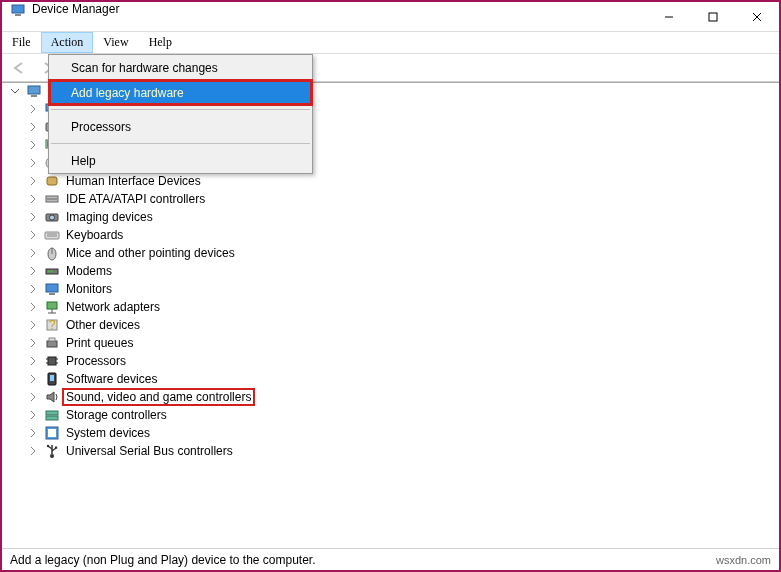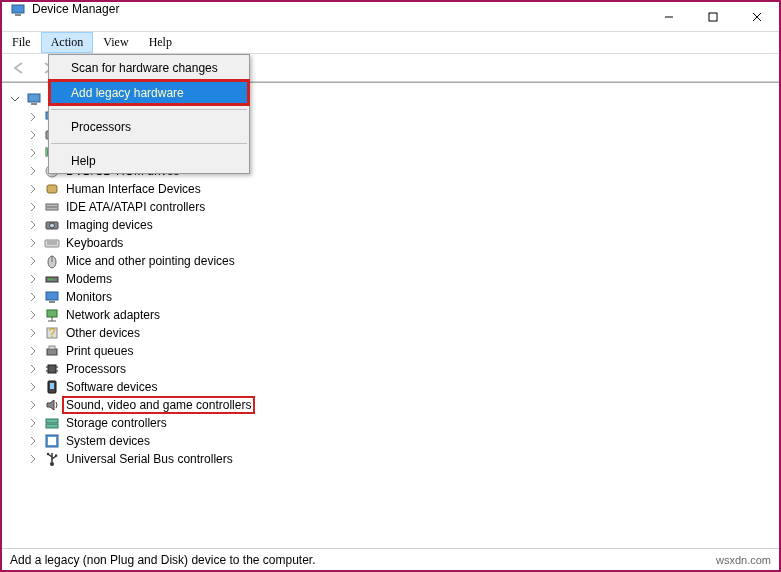--- a/index.html
+++ b/index.html
@@ -10,26 +10,26 @@
 .winbtn { width: 44px; height: 30px; display:flex; align-items:center; justify-content:center; font-family: "Segoe UI Symbol", sans-serif; font-size:10px;}
 .winbtn svg { pointer-events:none; }
 .menubar { height: 22px; display: flex; align-items: stretch; border-bottom: 1px solid #ddd; background:#fff;}
 .menubar .menu-item { padding: 3px 10px; cursor: default; font-family: Liberation Serif, serif; }
 .menubar .menu-item.open { background: #cce8ff; border: 1px solid #99d1ff; padding: 2px 9px; }
 .toolbar { height: 28px; display: flex; align-items: center; gap:4px; padding: 0 6px; border-bottom: 1px solid #d0d0d0; position: relative; }
 .tbtn { width:24px; height:22px; display:flex; align-items:center; justify-content:center; color:#666;}
 .tbtn.disabled { color:#bbb; }
 .toolbar .sep { width:1px; height:22px; background:#ccc; margin:0 2px;}
 .toolbar-underline { position:absolute; left:0; right:0; bottom:-2px; height:1px; background:#aaa;}
-.dropdown { position: absolute; left: 46px; top: 52px; width: 202px; background: #f0f0f0; border: 1px solid #999; box-shadow: 2px 2px 4px rgba(0,0,0,.25); z-index: 50; }
+.dropdown { position: absolute; left: 46px; top: 52px; width: 265px; background: #f0f0f0; border: 1px solid #999; box-shadow: 2px 2px 4px rgba(0,0,0,.25); z-index: 50; }
 .dropdown .dd-item { height: 25px; padding: 0 22px; display:flex; align-items:center; cursor:default;}
 .dropdown .dd-sep { height:1px; background:#c0c0c0; margin:4px 2px;}
 .dropdown .dd-item.hover { background:#1f85e0; color:#fef9c3; }
 .dropdown .dd-item.hover.hl { outline:3px solid #d41f1f; outline-offset:-2px; }
-.tree { flex:1; overflow:hidden; padding: 8px 6px; position:relative;}
+.tree { flex:1; overflow:hidden; padding: 0 6px; position:relative;}
 .node { display:flex; align-items:center; height:18px; gap:4px; white-space:nowrap; }
 .node .exp { width:14px; display:flex; align-items:center; justify-content:center; color:#666; font-size:10px;}
 .node .dev-icon { width:16px; height:16px; display:flex; align-items:center; justify-content:center;}
 .node .label { padding:0 2px;}
 .node.sel .label { outline: 2px solid #d41f1f; outline-offset: 0px; }
 .lvl0 { padding-left: 0px;}
 .lvl1 { padding-left: 18px;}
 .statusbar { height: 22px; border-top:1px solid #d0d0d0; display:flex; align-items:center; padding:0 8px; justify-content:space-between;}
 .statusbar .right { font-size:11px; color:#666;}
 svg { display:block; }
@@ -397,15 +397,15 @@
             <circle cx="4" cy="3" r="1.2" fill="#333"></circle>
             <rect x="11" y="3.5" width="2.2" height="2.2" fill="#333"></rect>
           </svg>
         </span>
         <span class="label">Universal Serial Bus controllers</span>
       </div>
     </div>
 </div>
 
 <div class="statusbar">
-  <span>Add a legacy (non Plug and Disk) device to the computer.</span>
+  <span>Add a legacy (non Plug and Play) device to the computer.</span>
   <span class="right">wsxdn.com</span>
 </div>
 
 </body></html>

